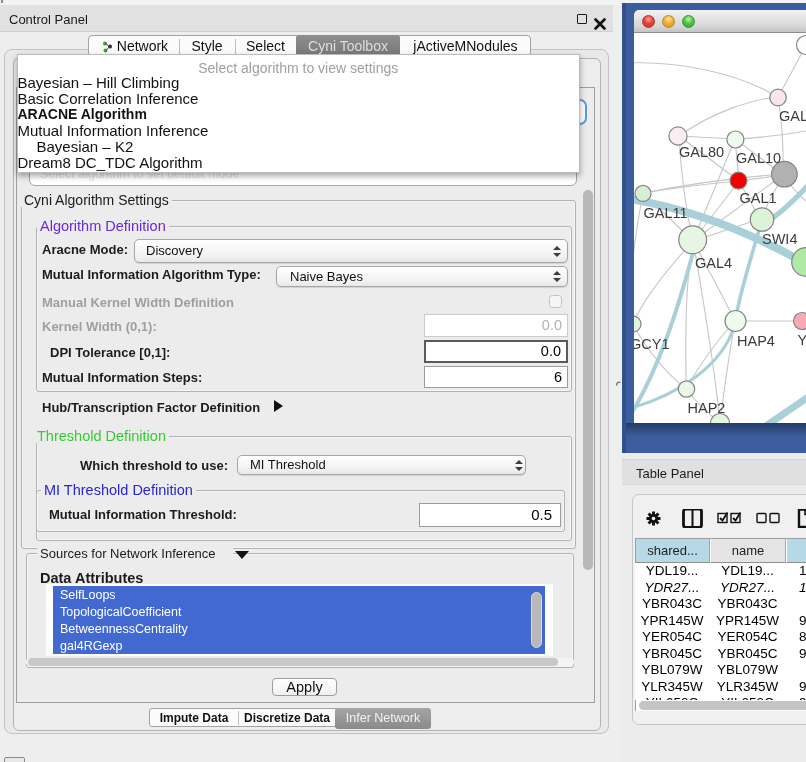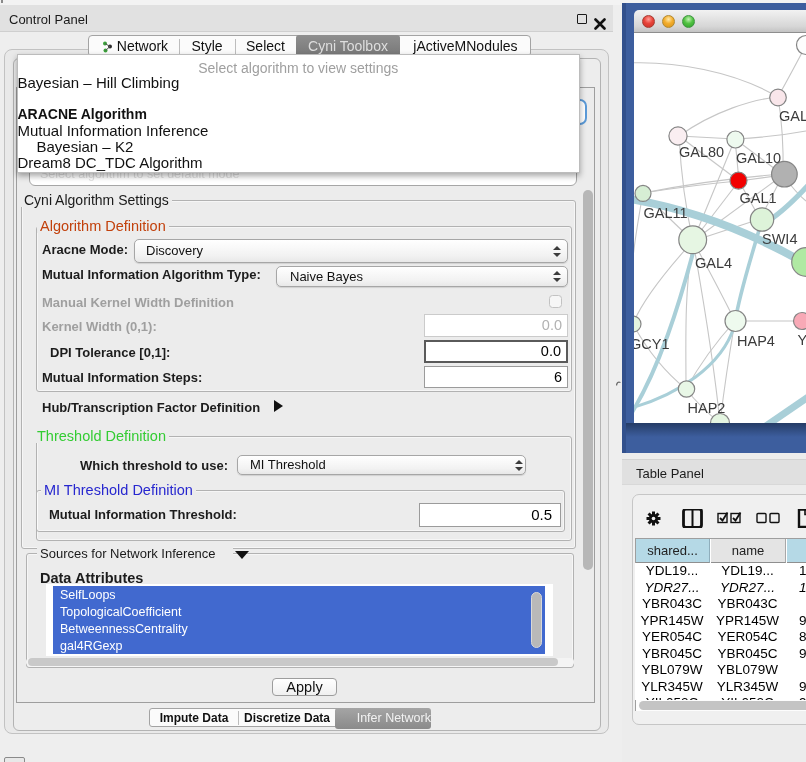--- a/index.html
+++ b/index.html
@@ -261,31 +261,32 @@
 
 <div class="abs" style="left:29px;top:99px;width:558px;height:26px;background:#fff;border:2.5px solid #5b9ad8;border-radius:7px;"></div>
 
 <div class="abs" style="left:29px;top:158px;width:548px;height:28px;background:#fff;border:1px solid #a6a6a6;border-radius:6px;overflow:hidden;">
   <div style="position:absolute;left:10px;top:8px;font-size:12.5px;color:#e0e0e0;">Select algorithm to set default mode</div>
 </div>
 
 <div class="abs" style="left:16.5px;top:54px;width:563.5px;height:119px;background:#ffffff;border:1px solid #bcbcbc;box-shadow:0 3px 6px rgba(0,0,0,0.35);color:#111;">
   <div style="position:absolute;left:0;top:5px;width:100%;text-align:center;color:#9f9f9f;font-size:14px;">Select algorithm to view settings</div>
   <div style="position:absolute;left:0px;top:19px;font-size:15px;">Bayesian – Hill Climbing</div>
+  <div style="position:absolute;left:0px;top:35px;font-size:15px;">Basic Correlation Inference</div>
   <div style="position:absolute;left:0px;top:51px;font-size:14px;font-weight:bold;">ARACNE Algorithm</div>
   <div style="position:absolute;left:0px;top:67px;font-size:15px;">Mutual Information Inference</div>
   <div style="position:absolute;left:0px;top:83px;font-size:15px;margin-left:19px;">Bayesian – K2</div>
   <div style="position:absolute;left:0px;top:99px;font-size:15px;">Dream8 DC_TDC Algorithm</div>
 </div>
 
 <div class="abs grpborder" style="left:21px;top:200px;width:555px;height:349px;"></div>
 <div class="grplabel" style="left:21px;top:193px;color:#1a1a1a;font-size:14px;">Cyni Algorithm Settings</div>
 
 <div class="abs grpborder" style="left:36px;top:226px;width:536px;height:166px;"></div>
-<div class="grplabel" style="left:37px;top:219px;color:#c2410c;font-size:14.5px;">Algorithm Definition</div>
+<div class="grplabel" style="left:37px;top:219px;color:#6d28d9;font-size:14.5px;">Algorithm Definition</div>
 
 <div class="abs lbl" style="left:42px;top:242px;">Aracne Mode:</div>
 <div class="combo" style="left:134px;top:239px;width:434px;height:24px;"></div>
 <div class="combotext" style="left:146px;top:243px;">Discovery</div>
 <div class="spin" style="left:553px;top:246px;"></div>
 
 <div class="abs lbl" style="left:42px;top:267px;">Mutual Information Algorithm Type:</div>
 <div class="combo" style="left:276px;top:266px;width:292px;height:21px;"></div>
 <div class="combotext" style="left:290px;top:269px;">Naive Bayes</div>
 <div class="spin" style="left:553px;top:271px;"></div>
@@ -334,16 +335,16 @@
 <div class="abs" style="left:26px;top:658px;width:548px;height:8px;background:#f4f4f4;border-radius:4px;">
   <div style="position:absolute;left:2px;top:0px;width:530px;height:8px;background:#c9c9c9;border-radius:4px;"></div>
 </div>
 
 <div class="abs" style="left:272px;top:678px;width:65px;height:18px;background:linear-gradient(#ffffff,#f0f0f0);border:1px solid #9d9d9d;border-radius:4px;text-align:center;line-height:17px;font-size:14.5px;color:#111;">Apply</div>
 
 <div class="abs" style="left:149px;top:708px;width:281px;height:19px;background:#fbfbfb;border:1px solid #a3a3a3;border-radius:3px;font-size:12px;font-weight:bold;color:#111;">
   <div style="position:absolute;left:0;top:0;width:88px;line-height:18px;text-align:center;">Impute Data</div>
   <div style="position:absolute;left:88px;top:2px;width:1px;height:14px;background:#bdbdbd;"></div>
   <div style="position:absolute;left:89px;top:0;width:96px;line-height:18px;text-align:center;">Discretize Data</div>
-  <div style="position:absolute;left:185px;top:-1px;width:96px;height:21px;line-height:20px;text-align:right;background:linear-gradient(#a5a5a5,#8a8a8a);color:#f2f2f2;border-radius:3px;font-weight:normal;font-size:12.5px;">Infer Network</div>
+  <div style="position:absolute;left:185px;top:-1px;width:96px;height:21px;line-height:20px;text-align:center;background:linear-gradient(#a5a5a5,#8a8a8a);color:#f2f2f2;border-radius:3px;font-weight:normal;font-size:12.5px;">Infer Network</div>
 </div>
 
 <div class="abs" style="left:4px;top:757px;width:21px;height:10px;background:#e8e8e8;border:1px solid #8a8a8a;border-radius:2px;"></div>
 
 </body></html>

